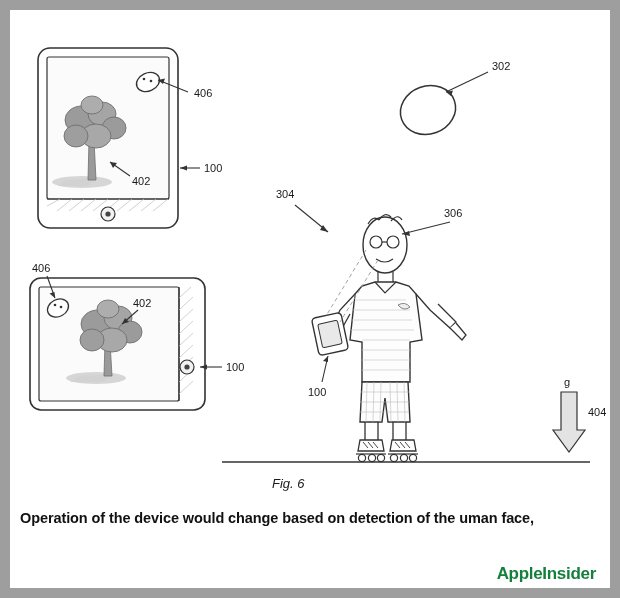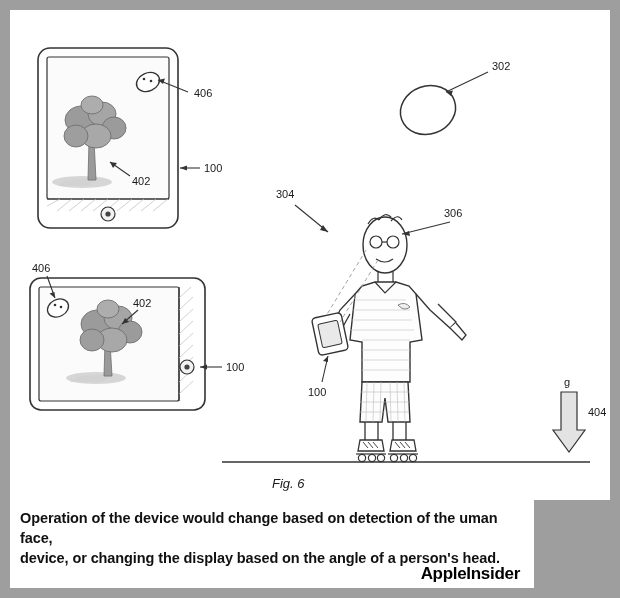--- a/index.html
+++ b/index.html
@@ -31,42 +31,42 @@
   }
   #figure-svg {
     position: absolute;
     left: 0;
     top: 0;
   }
   #caption-area {
     position: absolute;
     left: 10px;
     top: 500px;
-    width: 524px;
+    width: 600px;
     height: 88px;
     background: #ffffff;
     box-sizing: border-box;
     padding: 8px 10px 11px 10px;
   }
   .caption-line {
     font-family: "Liberation Sans", sans-serif;
     font-size: 14.5px;
     font-weight: bold;
     color: #111111;
     line-height: 20px;
     letter-spacing: -0.1px;
   }
   #watermark {
     position: absolute;
     right: 14px;
     bottom: 4px;
     font-family: "Liberation Sans", sans-serif;
     font-size: 17px;
     font-weight: bold;
-    color: #000000;
+    color: #15803d;
     letter-spacing: -0.3px;
   }
   text {
     font-family: "Liberation Sans", sans-serif;
   }
   .lbl {
     font-size: 11px;
     fill: #1a1a1a;
   }
   .figlbl {
@@ -319,17 +319,16 @@
         <path d="M551 382 L567 382 L567 420 L575 420 L559 442 L543 420 L551 420 Z" fill="#e3e3e3" stroke="#333" stroke-width="1.2"></path>
         <text class="lbl" x="578" y="406">404</text>
       </g>
 
       <text class="figlbl" x="262" y="478">Fig. 6</text>
     </svg>
   </div>
 
   <div id="caption-area">
     <div class="caption-line">Operation of the device would change based on detection of the uman face,</div>
-    <div class="caption-line">device, or changing the display based on the angle of a person's head.</div>
     <div id="watermark">AppleInsider</div>
   </div>
 
 </div>
 
 </body></html>

